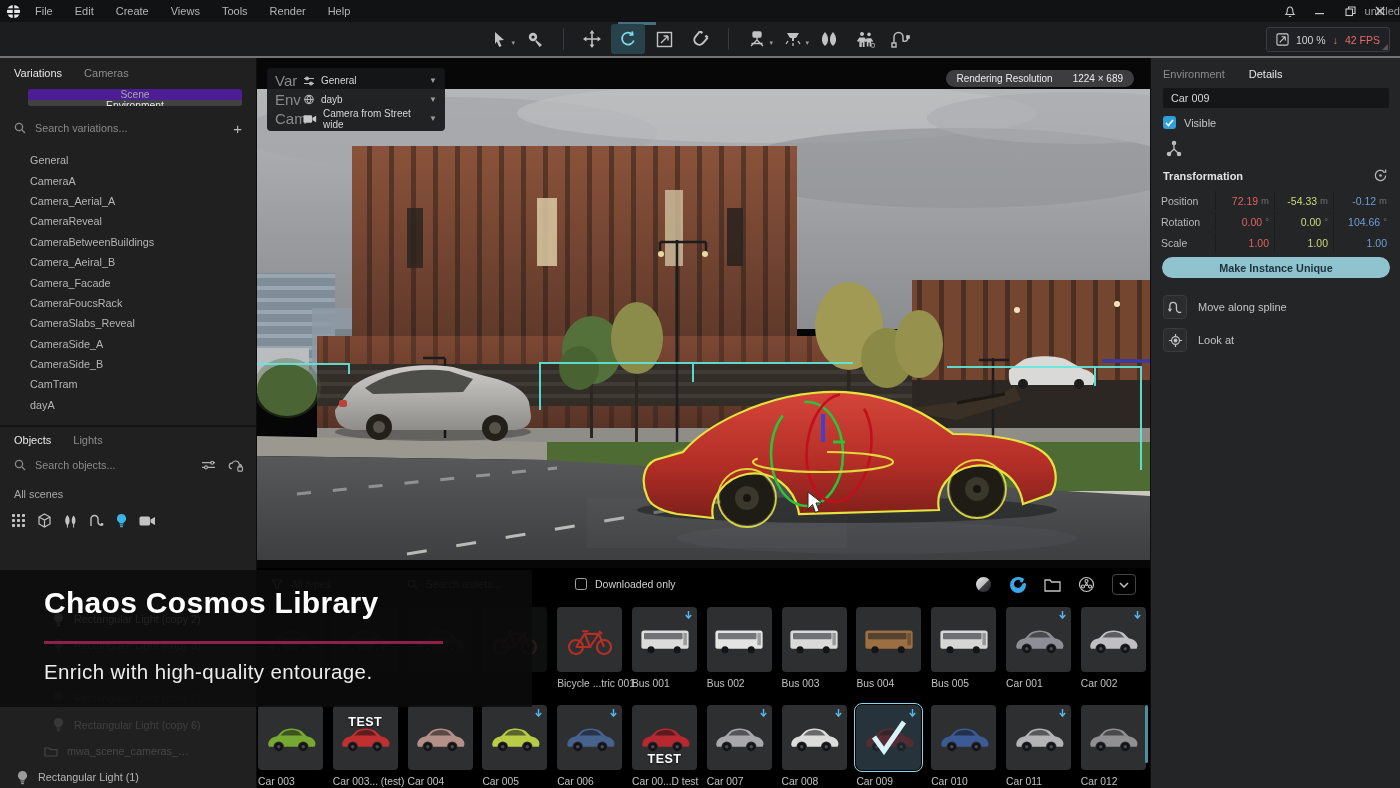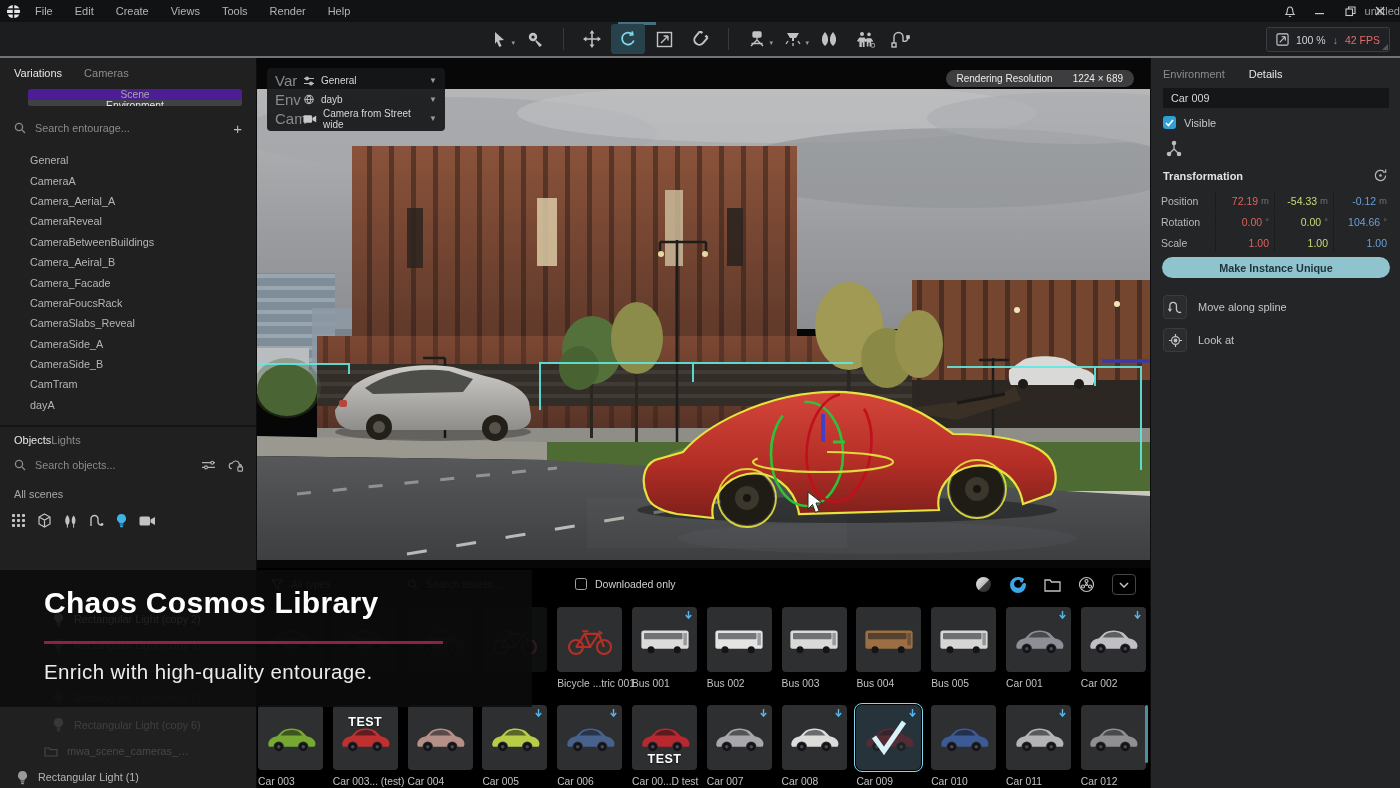--- a/index.html
+++ b/index.html
@@ -38,21 +38,21 @@
   .lp-tabs { position:absolute; left:14px; top:9px; display:flex; gap:22px; font-size:11px; }
   .lp-tab { color:#8c8c8c; } .lp-tab.active { color:#e6e6e6; }
   .segmented { position:absolute; left:28px; top:31px; width:214px; height:17px; display:flex; border-radius:3px; overflow:hidden; background:#4c1d95;flex-direction:column; }
   .seg { flex:1; display:flex; align-items:center; justify-content:center; font-size:10.3px; color:#a8a8a8; }
   .seg.active { background:#404142; color:#e6e6e6; }
   .searchrow { position:absolute; left:14px; top:61px; width:228px; height:18px; display:flex; align-items:center; gap:9px; color:#8a8a8a; }
   .searchrow .plus { margin-left:auto; font-size:15px; color:#bdbdbd; }
   .vlist { position:absolute; left:30px; top:92px; right:8px; }
   .vlist .row { height:20.4px; display:flex; align-items:center; color:#b5b5b5; }
   .lp-div { position:absolute; left:0; top:367px; width:257px; height:2px; background:#141414; }
-  .obj-tabs { position:absolute; left:14px; top:376px; display:flex; font-size:11px; }
+  .obj-tabs { position:absolute; left:14px; top:376px; display:flex; gap:22px; font-size:11px; }
   .objsearch { position:absolute; left:14px; top:398px; width:230px; height:18px; display:flex; align-items:center; gap:9px; color:#8a8a8a; }
   .objsearch .right-icons { margin-left:auto; display:flex; gap:12px; }
   .allscenes { position:absolute; left:14px; top:430px; color:#a8a8a8; }
   .filter-icons { position:absolute; left:12px; top:455px; display:flex; gap:11px; align-items:center; }
   .objlist { position:absolute; left:0; top:487px; right:0; }
   .objlist .row { position:absolute; display:flex; align-items:center; gap:9px; height:20px; color:#b5b5b5; }
 
   
   .viewport { position:absolute; left:257px; top:58px; width:893px; height:510px; background:#050505; overflow:hidden; }
   .vp-dropdowns { position:absolute; left:10px; top:10px; width:178px; background:rgba(22,23,24,0.92);
@@ -263,21 +263,21 @@
     </div>
     <div class="segmented">
       <span class="seg">Scene</span>
       <span class="seg active">Environment</span>
     </div>
     <div class="searchrow">
       <svg width="12" height="12" viewBox="0 0 12 12" fill="none" stroke="#8a8a8a" stroke-width="1.3">
           <circle cx="5" cy="5" r="3.6"></circle>
           <path d="M8 8l3 3"></path>
         </svg>
-      <span>Search entourage...</span>
+      <span>Search variations...</span>
       <span class="plus">+</span>
     </div>
     <div class="vlist" id="variation-list">
         <div class="row">General</div>
         <div class="row">CameraA</div>
         <div class="row">Camera_Aerial_A</div>
         <div class="row">CameraReveal</div>
         <div class="row">CameraBetweenBuildings</div>
         <div class="row">Camera_Aeiral_B</div>
         <div class="row">Camera_Facade</div>

